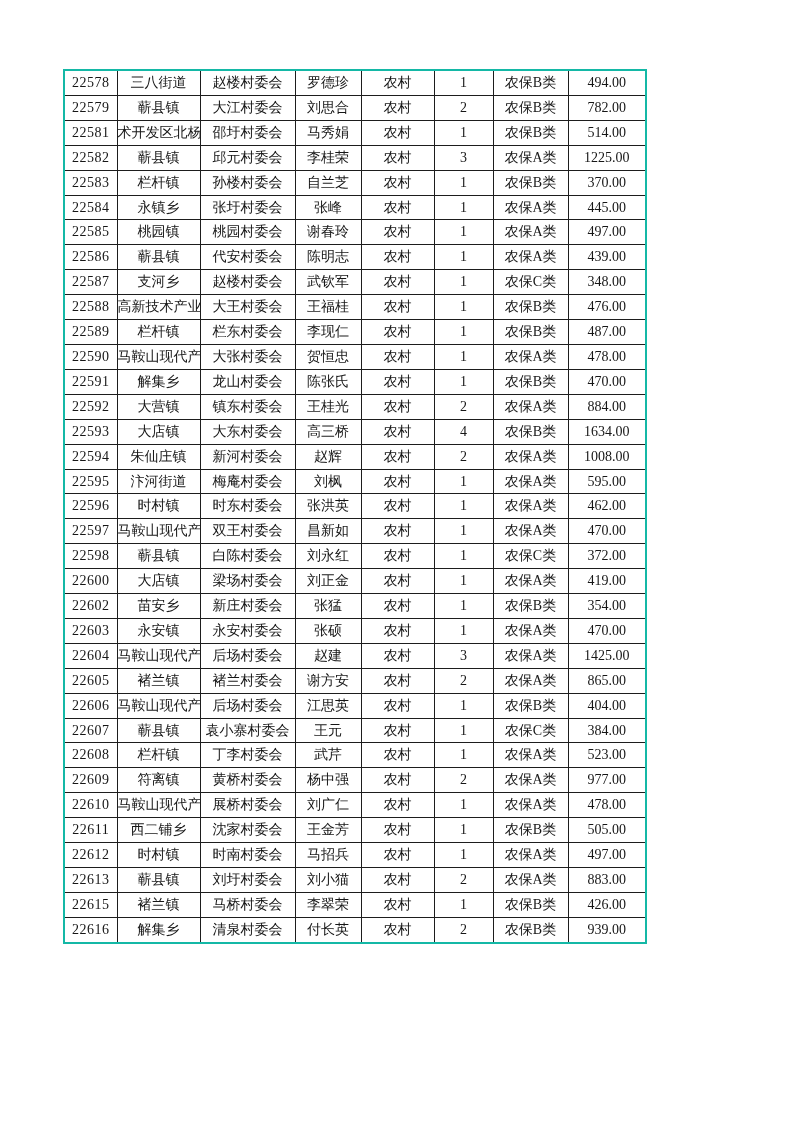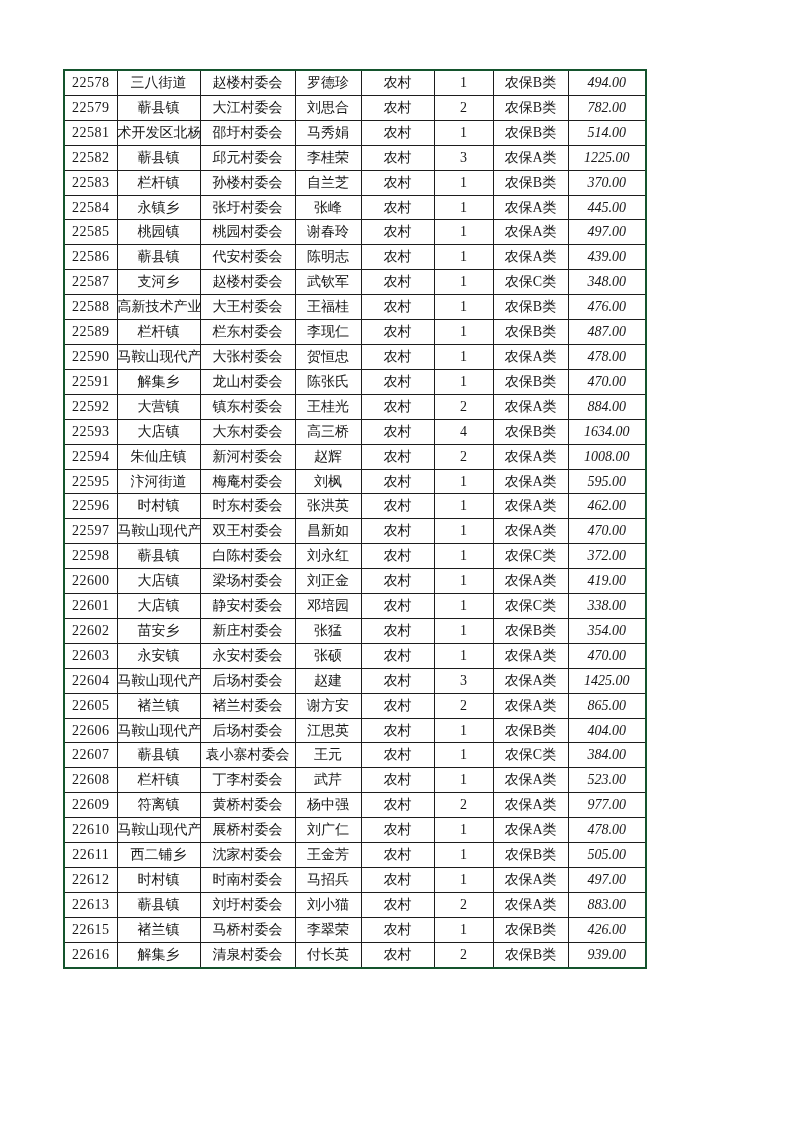--- a/index.html
+++ b/index.html
@@ -12,21 +12,21 @@
     color: #161616;
     overflow: hidden;
   }
   table.records {
     position: absolute;
     left: 63px;
     top: 69px;
     width: 584px;
     border-collapse: collapse;
     table-layout: fixed;
-    border: 2px solid #14532d;
+    border: 2px solid #14b8a6;
     padding-left: 12px;
   }
   table.records td {
     border: 1px solid #1d1d1d;
     height: 23.9px;
     padding: 0;
     font-size: 14px;
     line-height: 23.9px;
     text-align: center;
     vertical-align: middle;
@@ -38,21 +38,20 @@
   col.c1 { width: 83px; }
   col.c2 { width: 95px; }
   col.c3 { width: 66px; }
   col.c4 { width: 73px; }
   col.c5 { width: 59px; }
   col.c6 { width: 75px; }
   col.c7 { width: 78px; }
   td.col7 {
     text-align: right;
     padding-right: 9px;
-    font-style: italic;
   }
   td.col0 {
     letter-spacing: 0.5px;
   }
 </style>
 </head>
 <body>
 
 <table class="records">
   <colgroup>
@@ -270,30 +269,20 @@
         <td class="col0">22600</td>
         <td class="col1">大店镇</td>
         <td class="col2">梁场村委会</td>
         <td class="col3">刘正金</td>
         <td class="col4">农村</td>
         <td class="col5">1</td>
         <td class="col6">农保A类</td>
         <td class="col7">419.00</td>
       </tr>
       <tr>
-        <td class="col0">22601</td>
-        <td class="col1">大店镇</td>
-        <td class="col2">静安村委会</td>
-        <td class="col3">邓培园</td>
-        <td class="col4">农村</td>
-        <td class="col5">1</td>
-        <td class="col6">农保C类</td>
-        <td class="col7">338.00</td>
-      </tr>
-      <tr>
         <td class="col0">22602</td>
         <td class="col1">苗安乡</td>
         <td class="col2">新庄村委会</td>
         <td class="col3">张猛</td>
         <td class="col4">农村</td>
         <td class="col5">1</td>
         <td class="col6">农保B类</td>
         <td class="col7">354.00</td>
       </tr>
       <tr>

